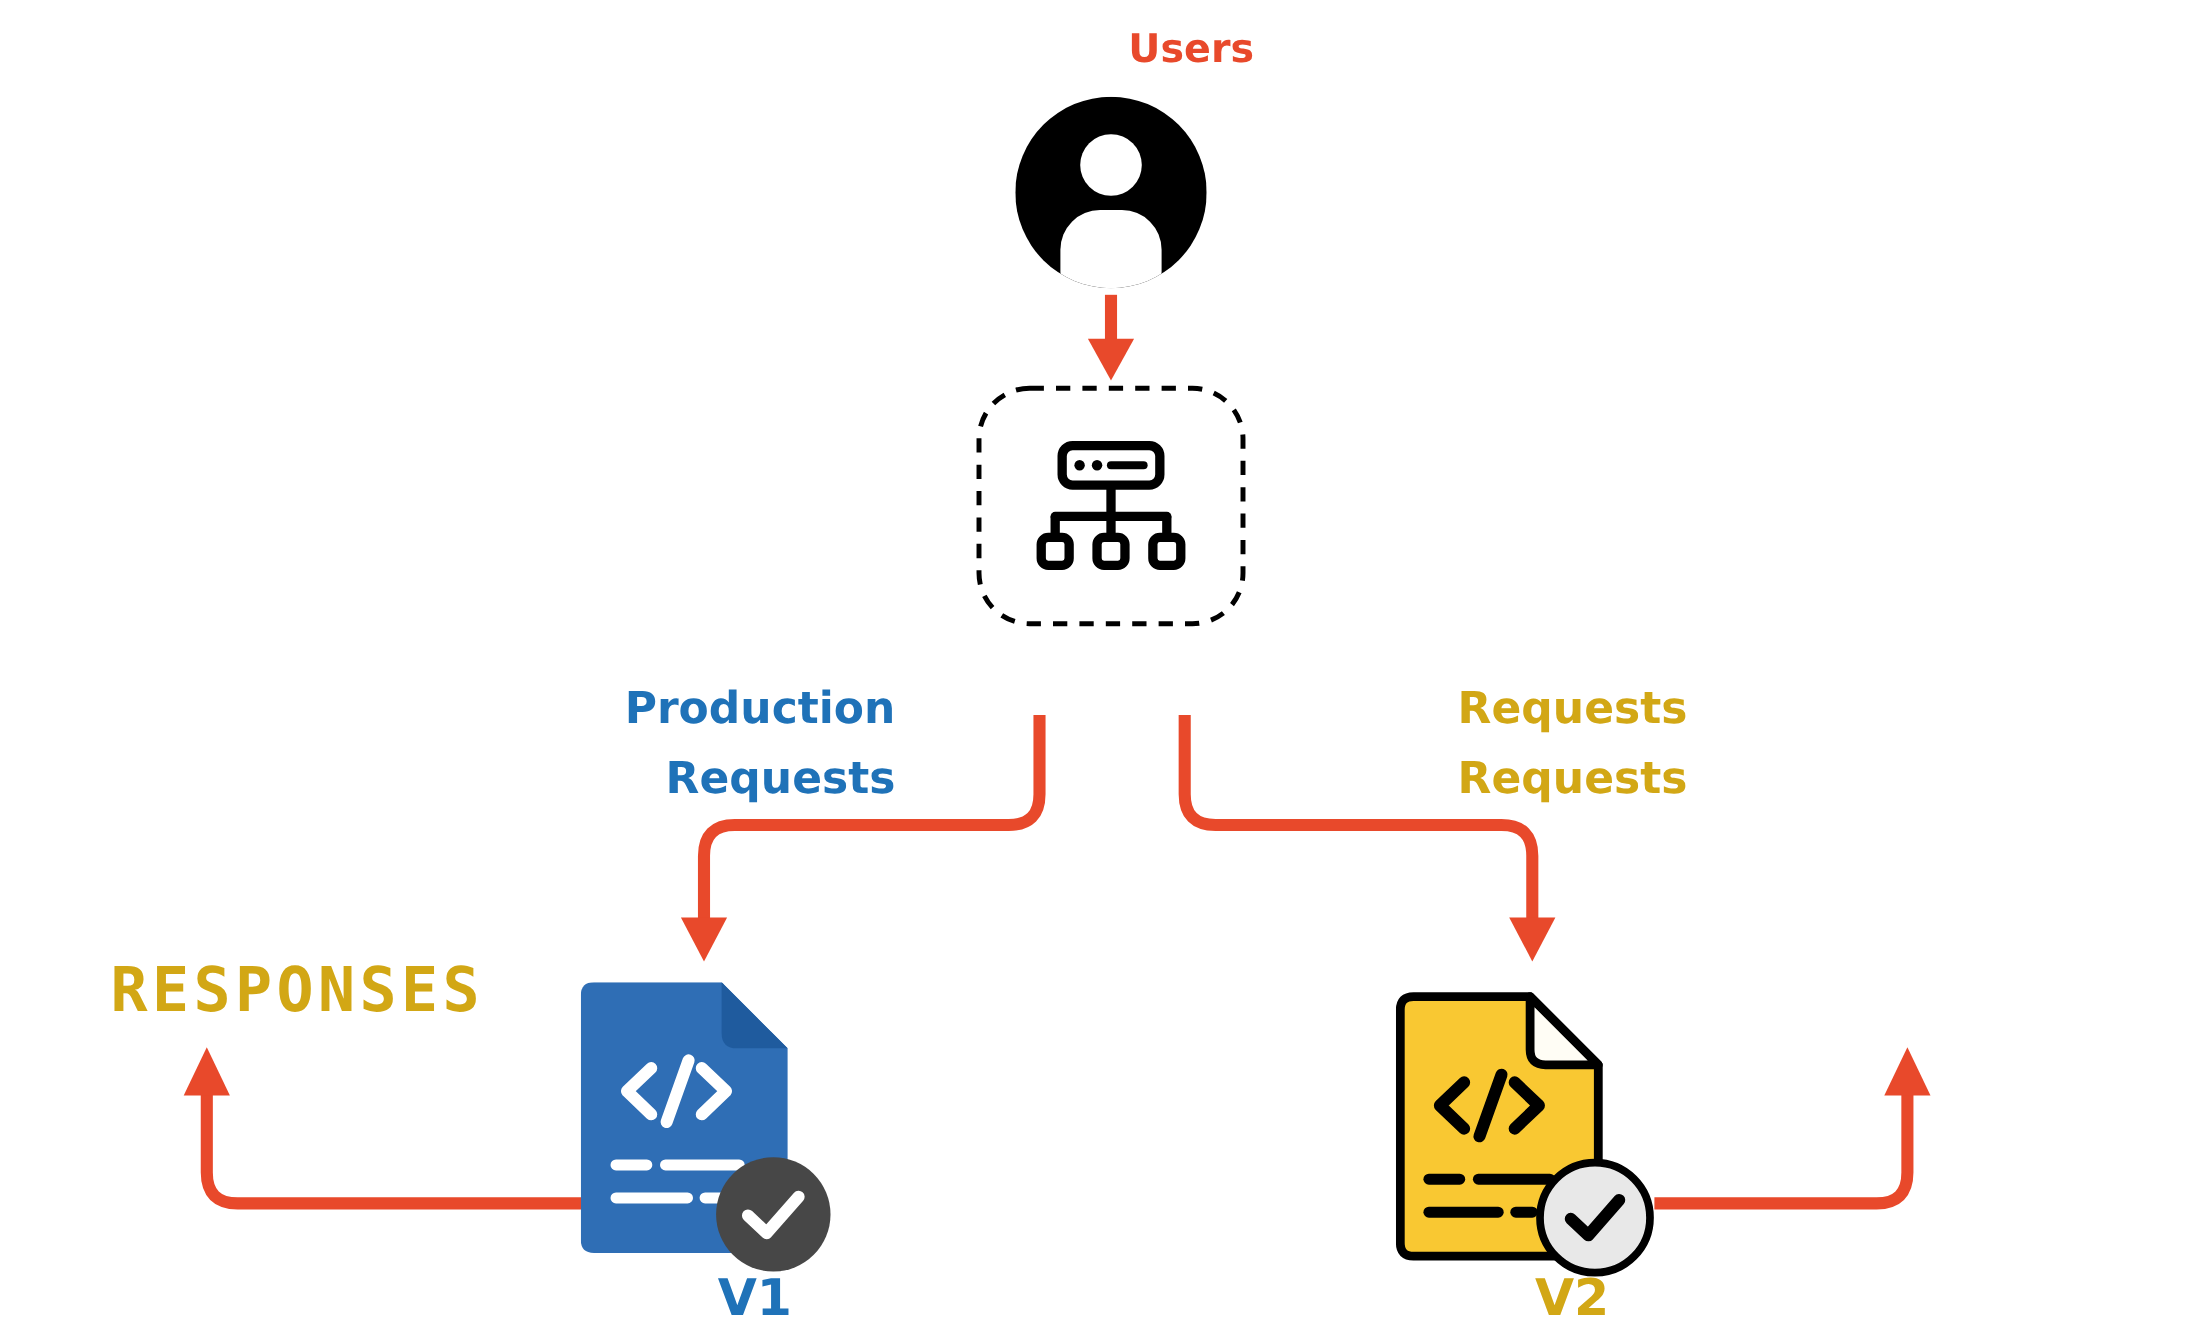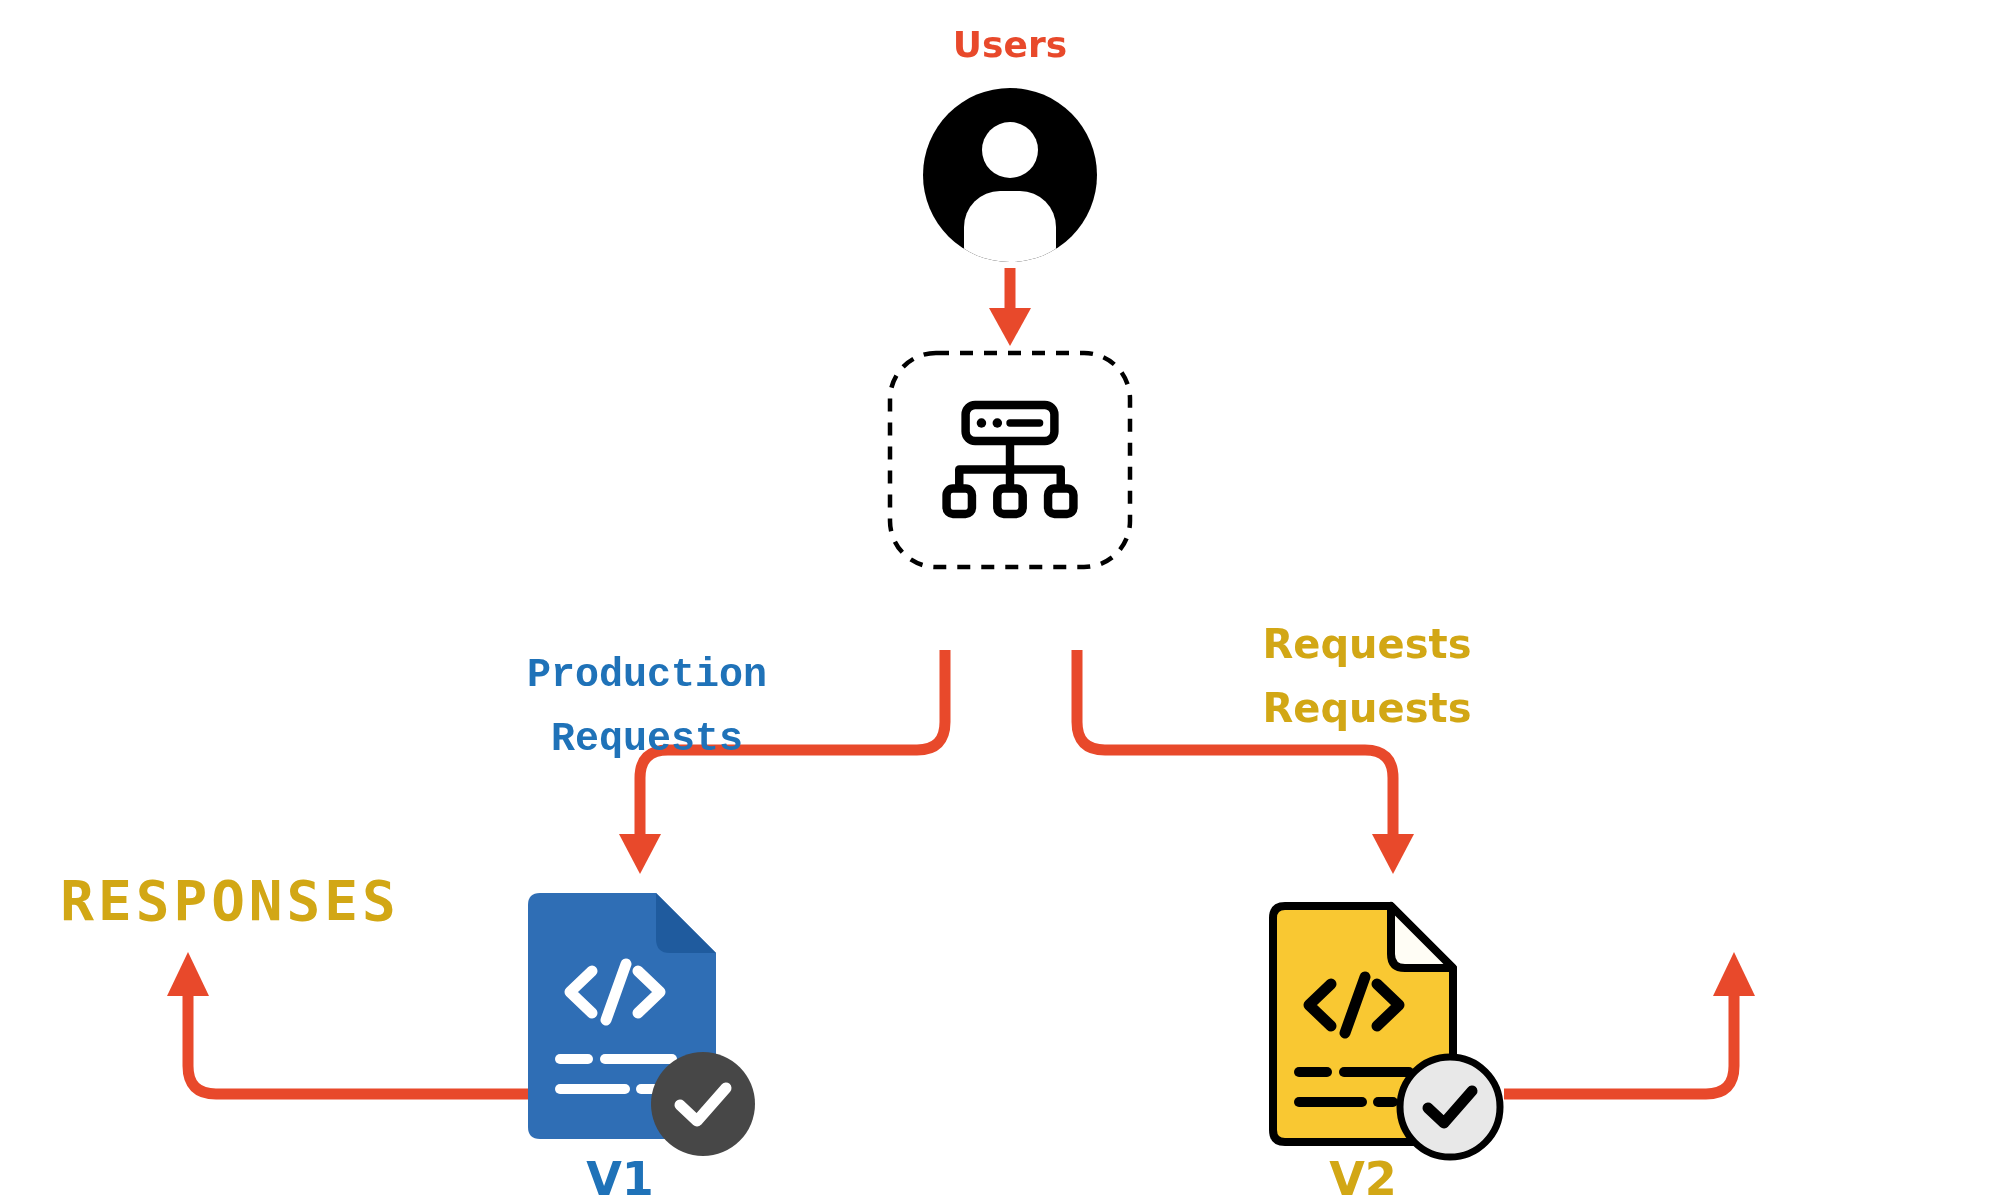--- a/index.html
+++ b/index.html
@@ -1,20 +1,20 @@
 <!DOCTYPE html>
 <html style="--arrow-red: #E8492B; --blue: #1F72B8; --gold: #D2A715; --doc-blue: #2F6EB5; --doc-blue-fold: #1F5B9E; --doc-yellow: #F9C832; --badge-dark: #474747; --badge-light: #E8E8E8;"><head>
 <meta charset="utf-8">
 <style>
   * { margin:0; padding:0; box-sizing:border-box; }
   html,body { background:#ffffff; }
   body { font-family:"DejaVu Sans","Liberation Sans",sans-serif; }
   .canvas { position:relative; width:2000px; height:1200px; background:#ffffff; overflow:hidden; }
   .abs { position:absolute; }
-  .label { position:absolute; font-weight:bold; text-align:center; }
+  .label { position:absolute; font-weight:bold; text-align:right; }
   .red-text  { color: var(--arrow-red,#E8492B); }
   .blue-text { color: var(--blue,#1F72B8); }
   .gold-text { color: var(--gold,#D2A715); }
   .node-label { font-size:36px; }
   .edge-label { font-size:40px; line-height:64px; }
   .version-label { font-size:46px; }
   .big-label { font-family:"DejaVu Sans Mono","Liberation Mono",monospace; font-size:56px; letter-spacing:4px; white-space:nowrap; }
   .arrows { position:absolute; left:0; top:0; width:2000px; height:1200px; }
   .arrow-path { fill:none; stroke: var(--arrow-red,#E8492B); stroke-width:11; }
   .arrow-head { fill: var(--arrow-red,#E8492B); }
@@ -81,21 +81,21 @@
       <path d="M 70 39 V 66" stroke="#000" stroke-width="8" fill="none"></path>
       <path d="M 22 66 H 118" stroke="#000" stroke-width="8" stroke-linecap="round" fill="none"></path>
       <path d="M 22 66 V 84 M 70 66 V 84 M 118 66 V 84" stroke="#000" stroke-width="8" fill="none"></path>
       <rect x="10" y="84" width="24" height="24" rx="6" fill="#fff" stroke="#000" stroke-width="8"></rect>
       <rect x="58" y="84" width="24" height="24" rx="6" fill="#fff" stroke="#000" stroke-width="8"></rect>
       <rect x="106" y="84" width="24" height="24" rx="6" fill="#fff" stroke="#000" stroke-width="8"></rect>
     </svg>
   </div>
 
 
-  <div class="label edge-label blue-text" style="left:480px; top:644px; width:334px;font-family:Liberation Mono, monospace;">
+  <div class="label edge-label blue-text" style="left:480px; top:612px; width:334px;">
     <span style="display:block;">Production</span>
     <span style="display:block;">Requests</span>
   </div>
 
   <div class="label edge-label gold-text" style="left:1200px; top:612px; width:334px;">
     <span style="display:block;">Requests</span>
     <span style="display:block;">Requests</span>
   </div>
 
   <svg class="abs" style="left:528px; top:893px;" width="232" height="267" viewBox="0 0 232 267">

